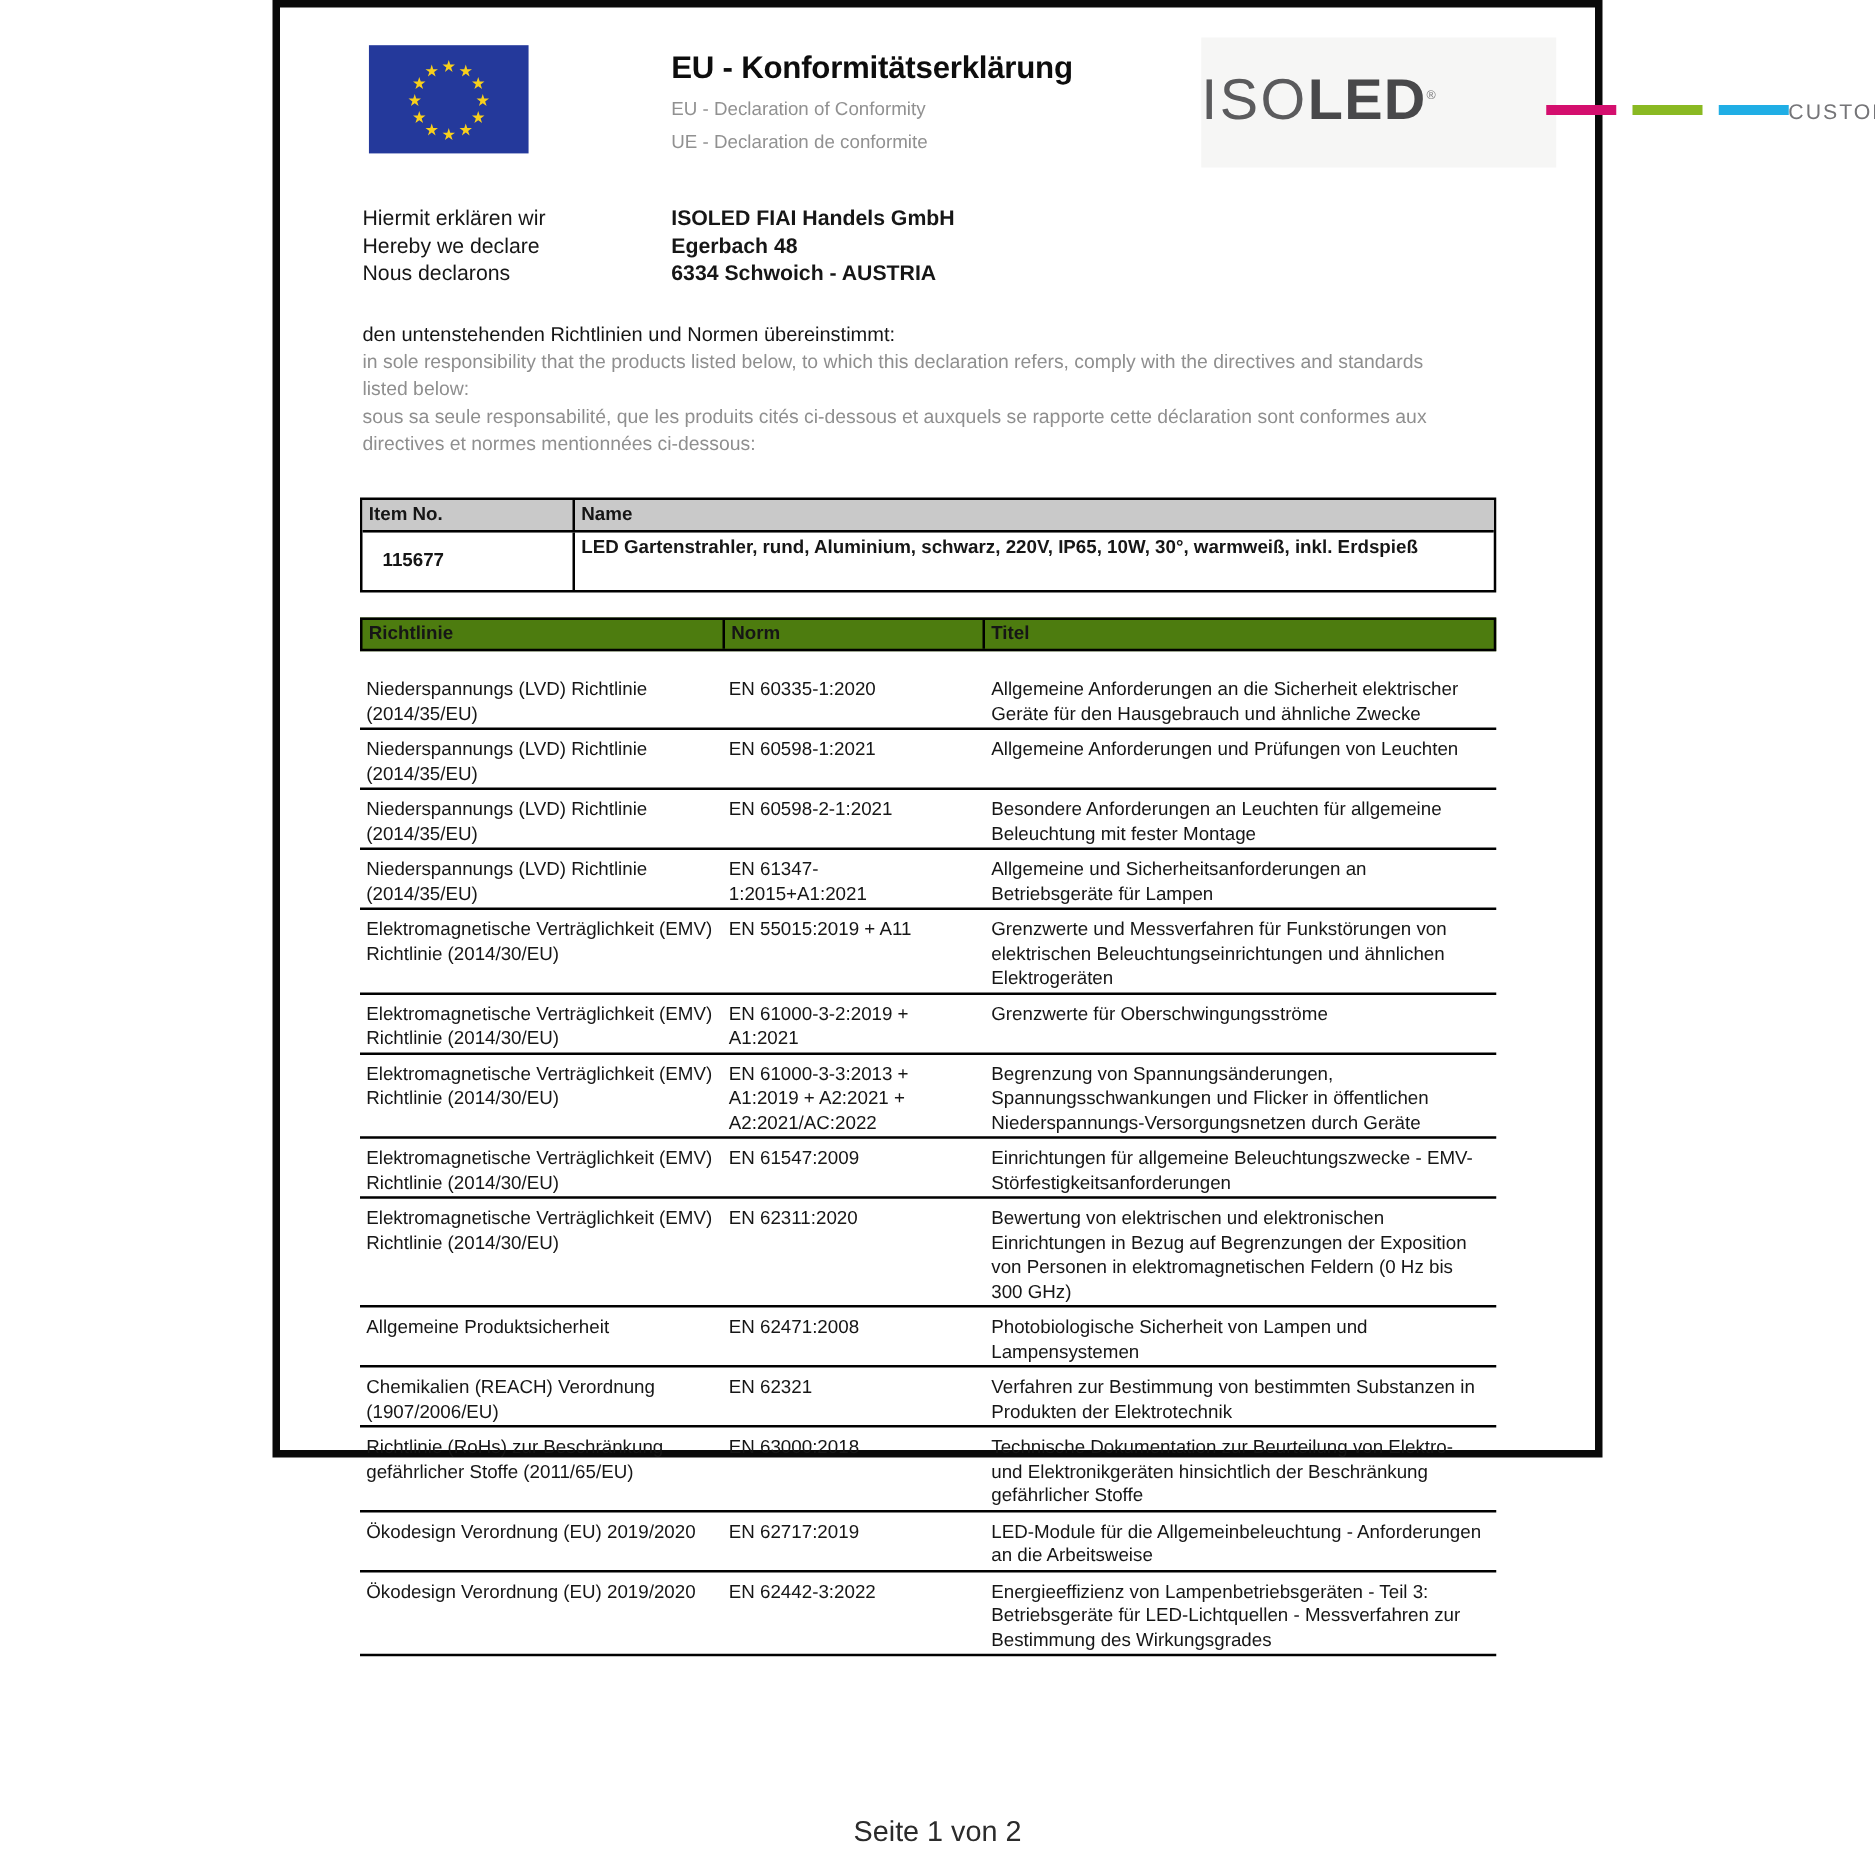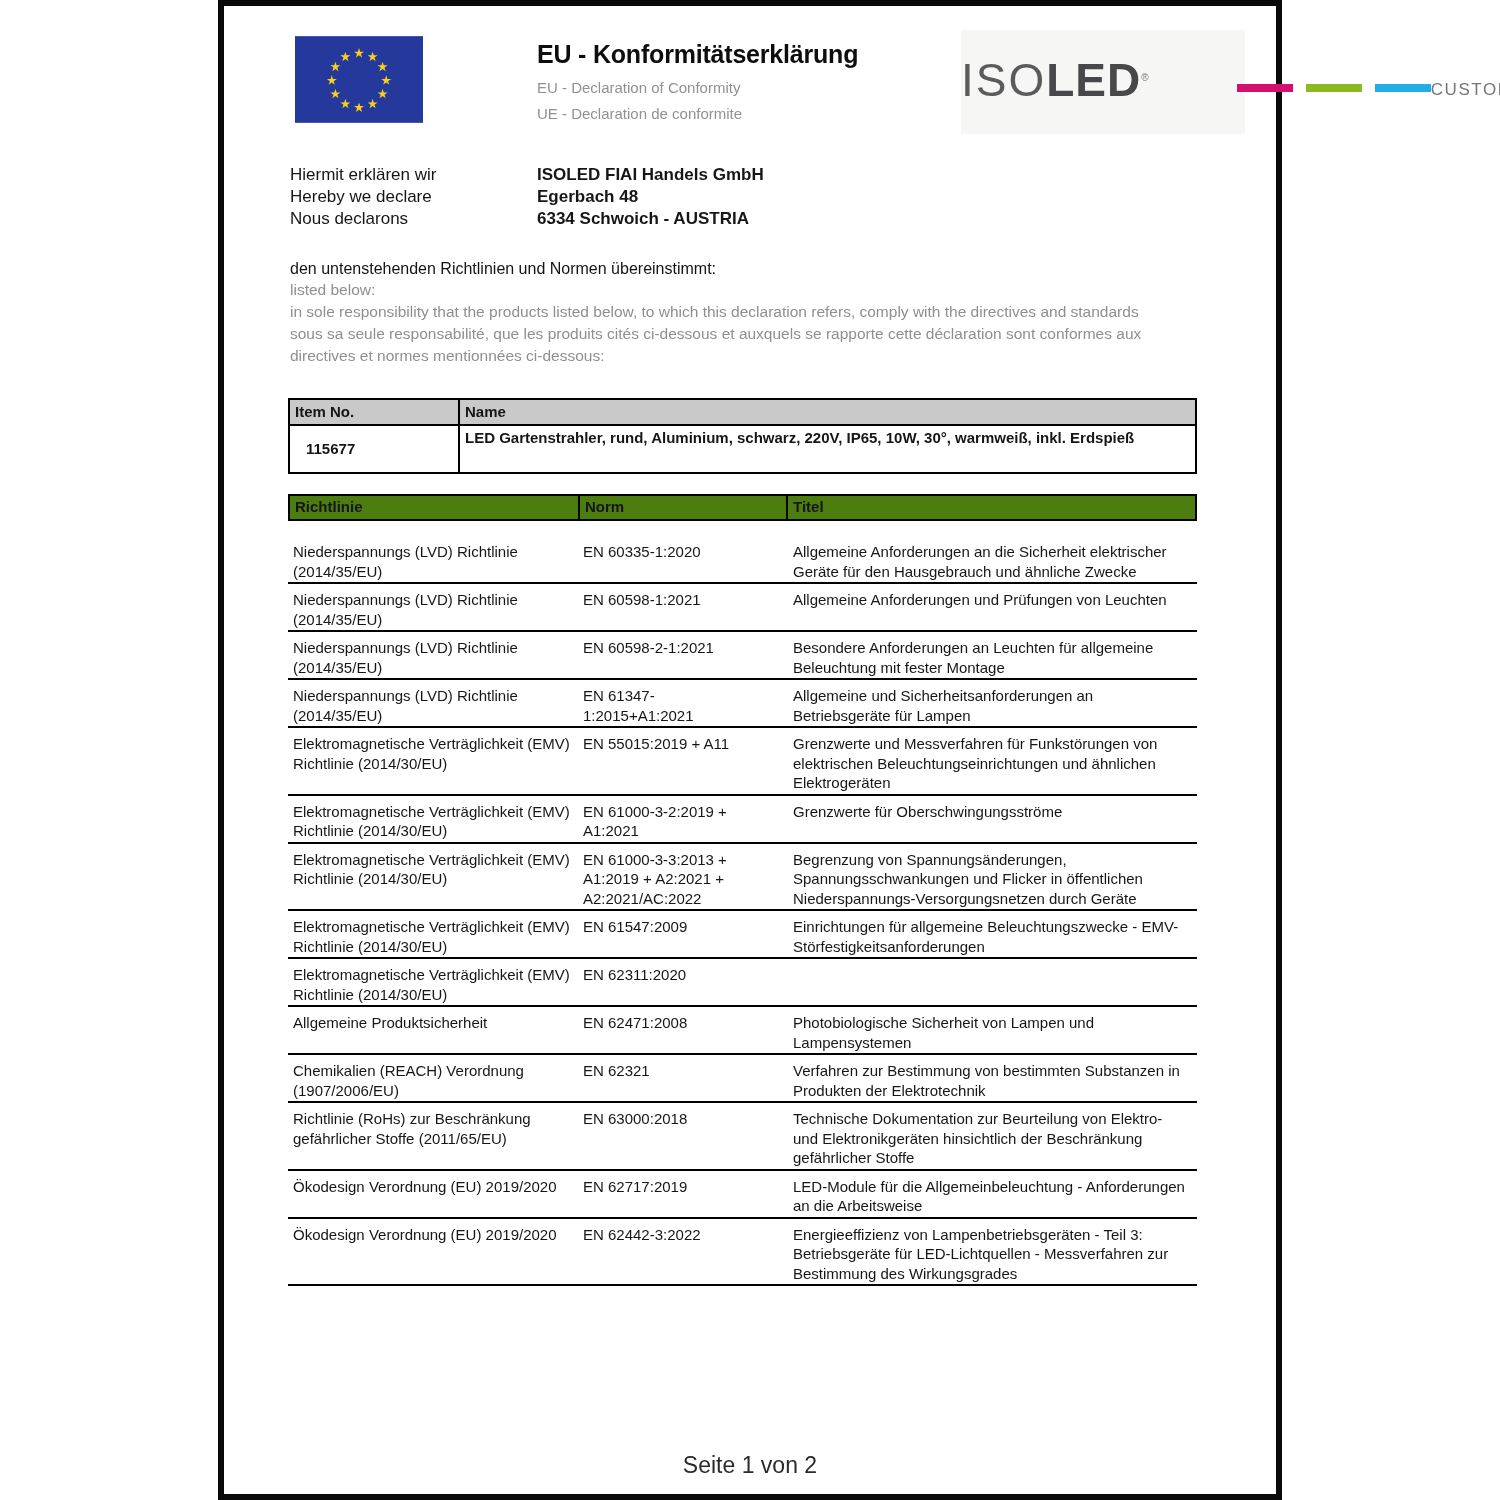--- a/index.html
+++ b/index.html
@@ -2,21 +2,21 @@
 <html><head>
 <meta charset="utf-8">
 <style>
   html,body{margin:0;padding:0;}
   body{
     width:1500px;height:1500px;background:#ffffff;position:relative;
     font-family:"Liberation Sans", sans-serif;color:#161616;
     -webkit-font-smoothing:antialiased;
   }
   .page{
-    position:absolute;left:218px;top:0;width:1064px;height:1500px;
+    position:absolute;left:218px;top:0;width:1064px;height:1166px;
     background:#ffffff;border:6px solid #0a0a0a;box-sizing:border-box;
   }
   .inner{position:absolute;left:0;top:0;right:0;bottom:0;}
 
   
   .flag{position:absolute;left:71px;top:30px;width:128px;height:87px;}
   .titleblock{position:absolute;left:313px;top:34px;}
   .doc-title{font-size:25px;font-weight:bold;color:#0d0d0d;letter-spacing:-0.2px;}
   .doc-sub{font-size:15px;color:#919191;margin-top:11px;line-height:15px;}
   .logo{
@@ -130,22 +130,22 @@
       </div>
       <div class="values">
         <div>ISOLED FIAI Handels GmbH</div>
         <div>Egerbach 48</div>
         <div>6334 Schwoich - AUSTRIA</div>
       </div>
     </div>
 
     <div class="statement">
       <div class="st-de">den untenstehenden Richtlinien und Normen übereinstimmt:</div>
+      <div class="st-gray">in sole responsibility that the products listed below, to which this declaration refers, comply with the directives and standards</div>
       <div class="st-gray">listed below:</div>
-      <div class="st-gray">in sole responsibility that the products listed below, to which this declaration refers, comply with the directives and standards</div>
       <div class="st-gray">sous sa seule responsabilité, que les produits cités ci-dessous et auxquels se rapporte cette déclaration sont conformes aux</div>
       <div class="st-gray">directives et normes mentionnées ci-dessous:</div>
     </div>
 
     <div class="itable">
       <div class="hrow">
         <div class="cell">Item No.</div>
         <div class="cell c-divider">Name</div>
       </div>
       <div class="brow">
@@ -198,20 +198,21 @@
           <div class="cell titel">Begrenzung von Spannungsänderungen, Spannungsschwankungen und Flicker in öffentlichen Niederspannungs-Versorgungsnetzen durch Geräte</div>
         </div>
         <div class="drow">
           <div class="cell dir">Elektromagnetische Verträglichkeit (EMV) Richtlinie (2014/30/EU)</div>
           <div class="cell norm">EN 61547:2009</div>
           <div class="cell titel">Einrichtungen für allgemeine Beleuchtungszwecke - EMV-Störfestigkeitsanforderungen</div>
         </div>
         <div class="drow">
           <div class="cell dir">Elektromagnetische Verträglichkeit (EMV) Richtlinie (2014/30/EU)</div>
           <div class="cell norm">EN 62311:2020</div>
+          <div class="cell titel">Bewertung von elektrischen und elektronischen Einrichtungen in Bezug auf Begrenzungen der Exposition von Personen in elektromagnetischen Feldern (0 Hz bis 300 GHz)</div>
         </div>
         <div class="drow">
           <div class="cell dir">Allgemeine Produktsicherheit</div>
           <div class="cell norm">EN 62471:2008</div>
           <div class="cell titel">Photobiologische Sicherheit von Lampen und Lampensystemen</div>
         </div>
         <div class="drow">
           <div class="cell dir">Chemikalien (REACH) Verordnung (1907/2006/EU)</div>
           <div class="cell norm">EN 62321</div>
           <div class="cell titel">Verfahren zur Bestimmung von bestimmten Substanzen in Produkten der Elektrotechnik</div>

